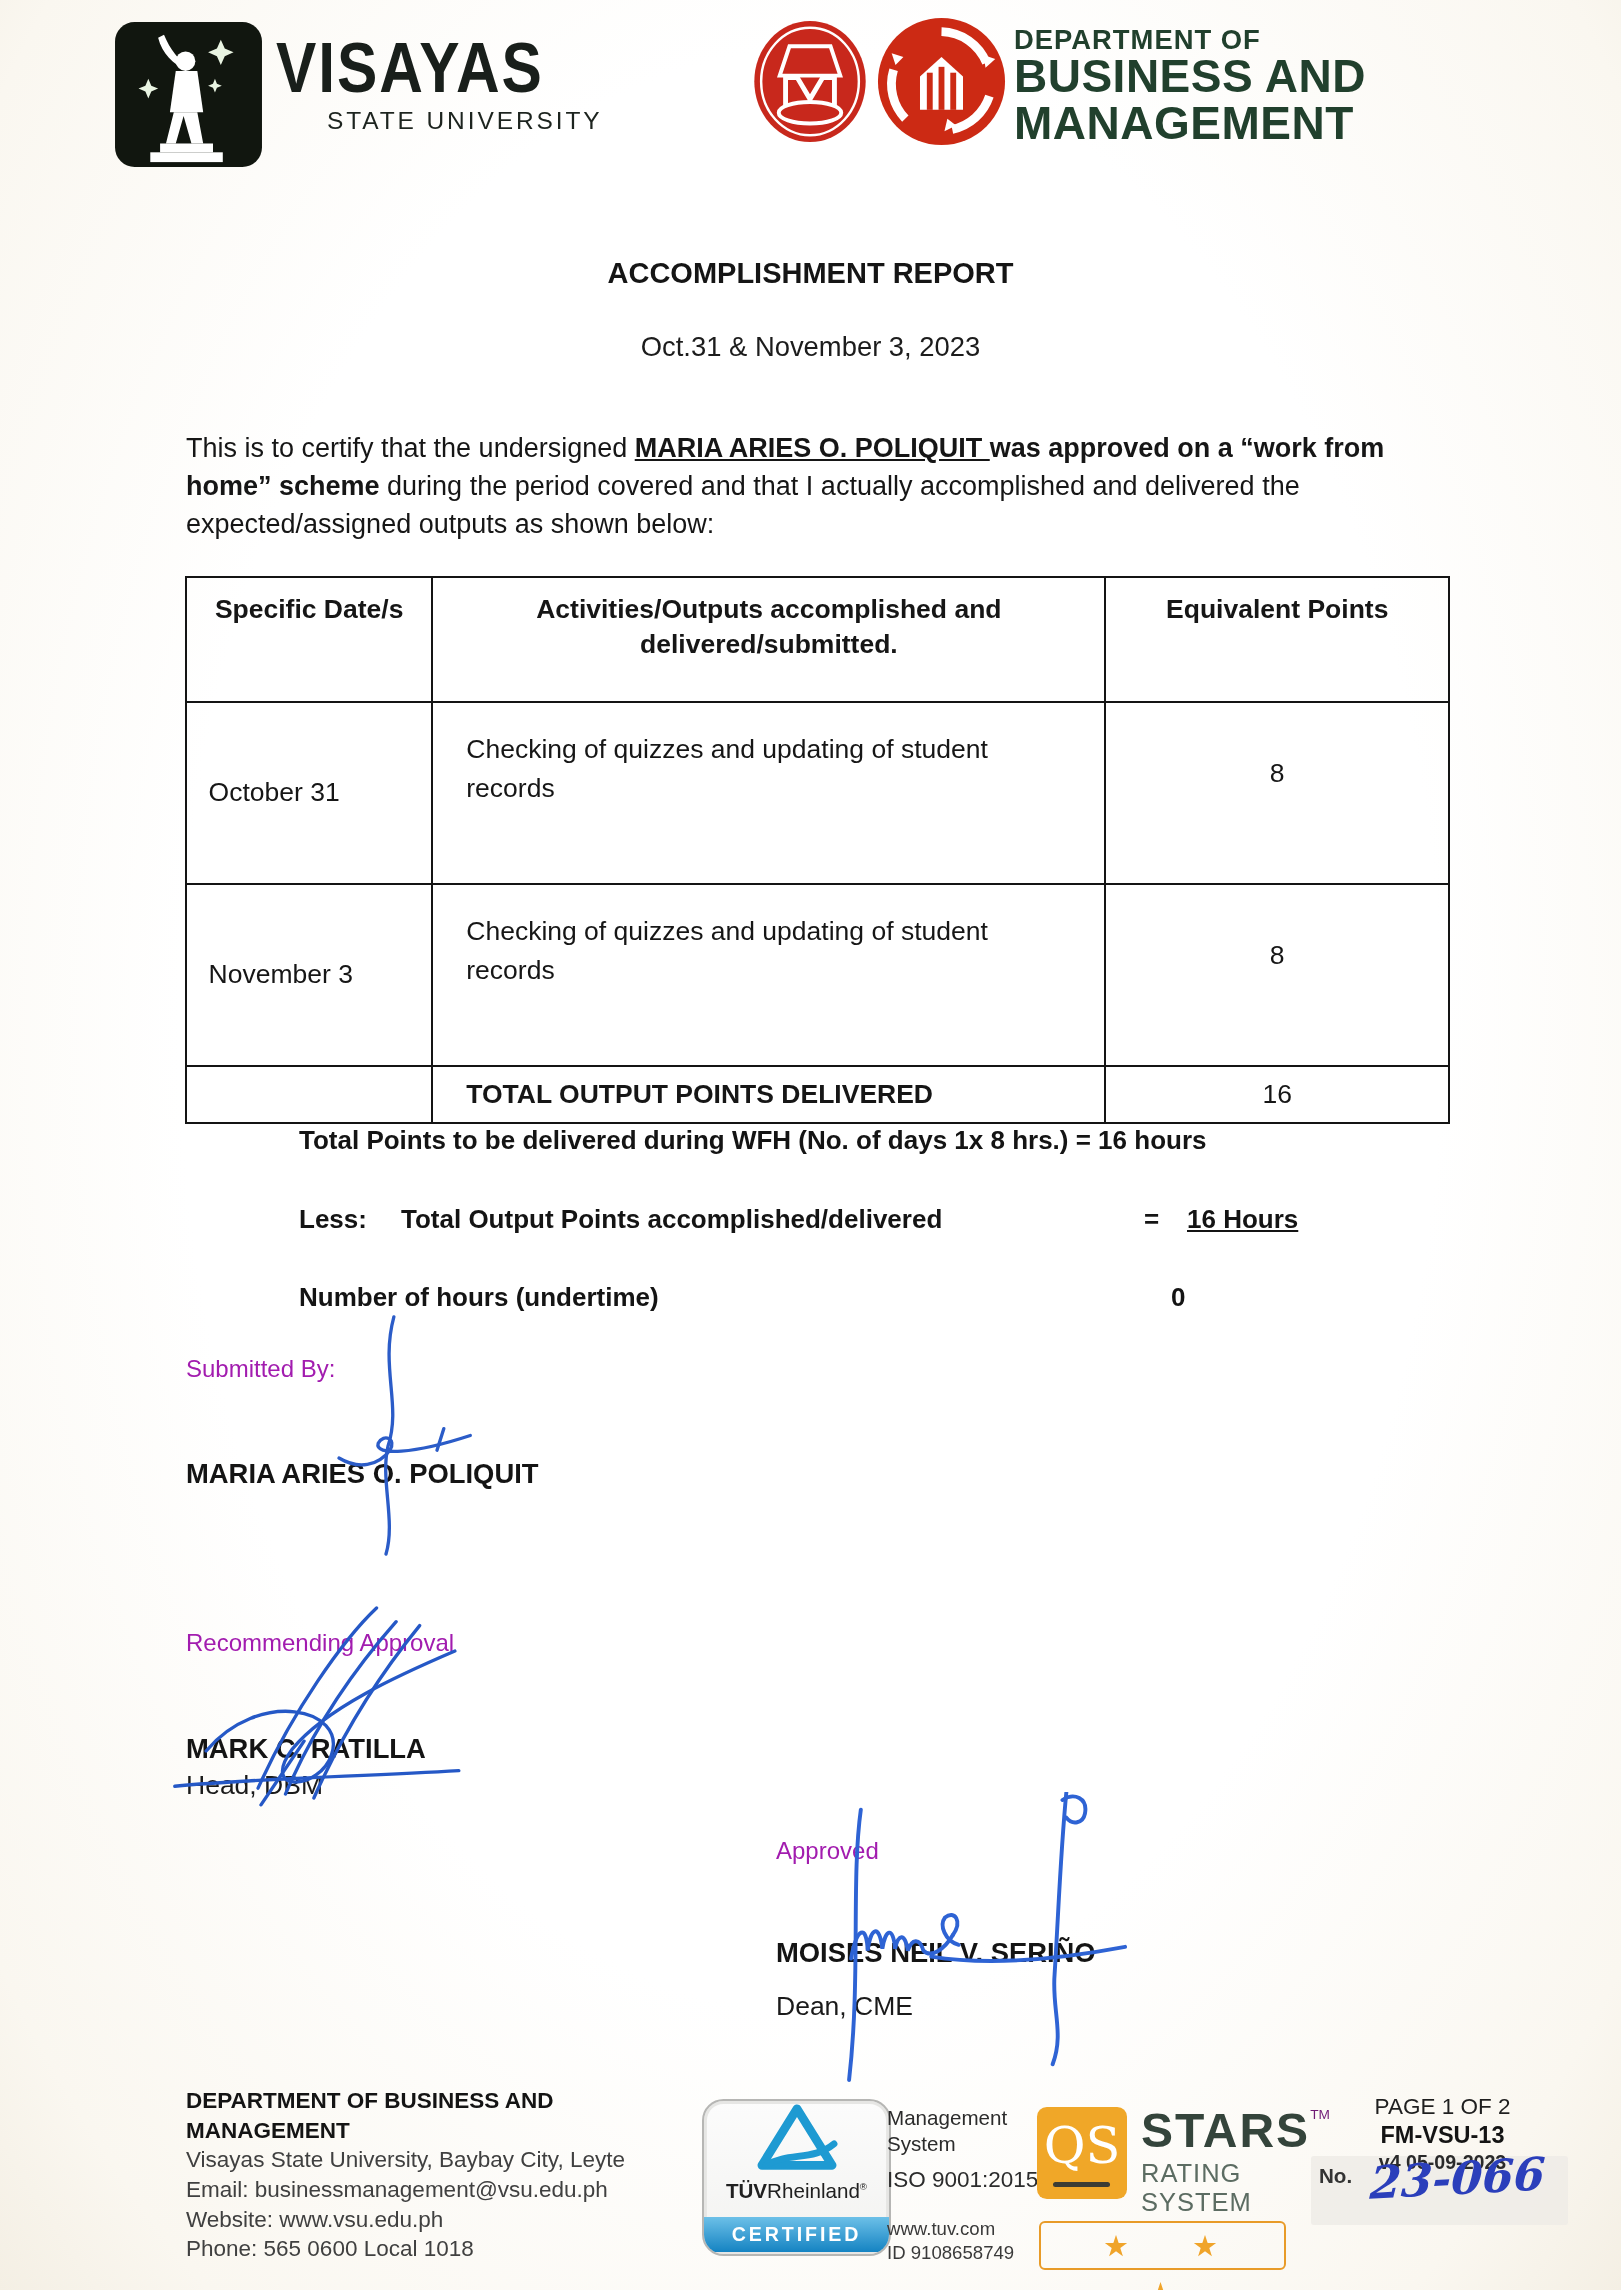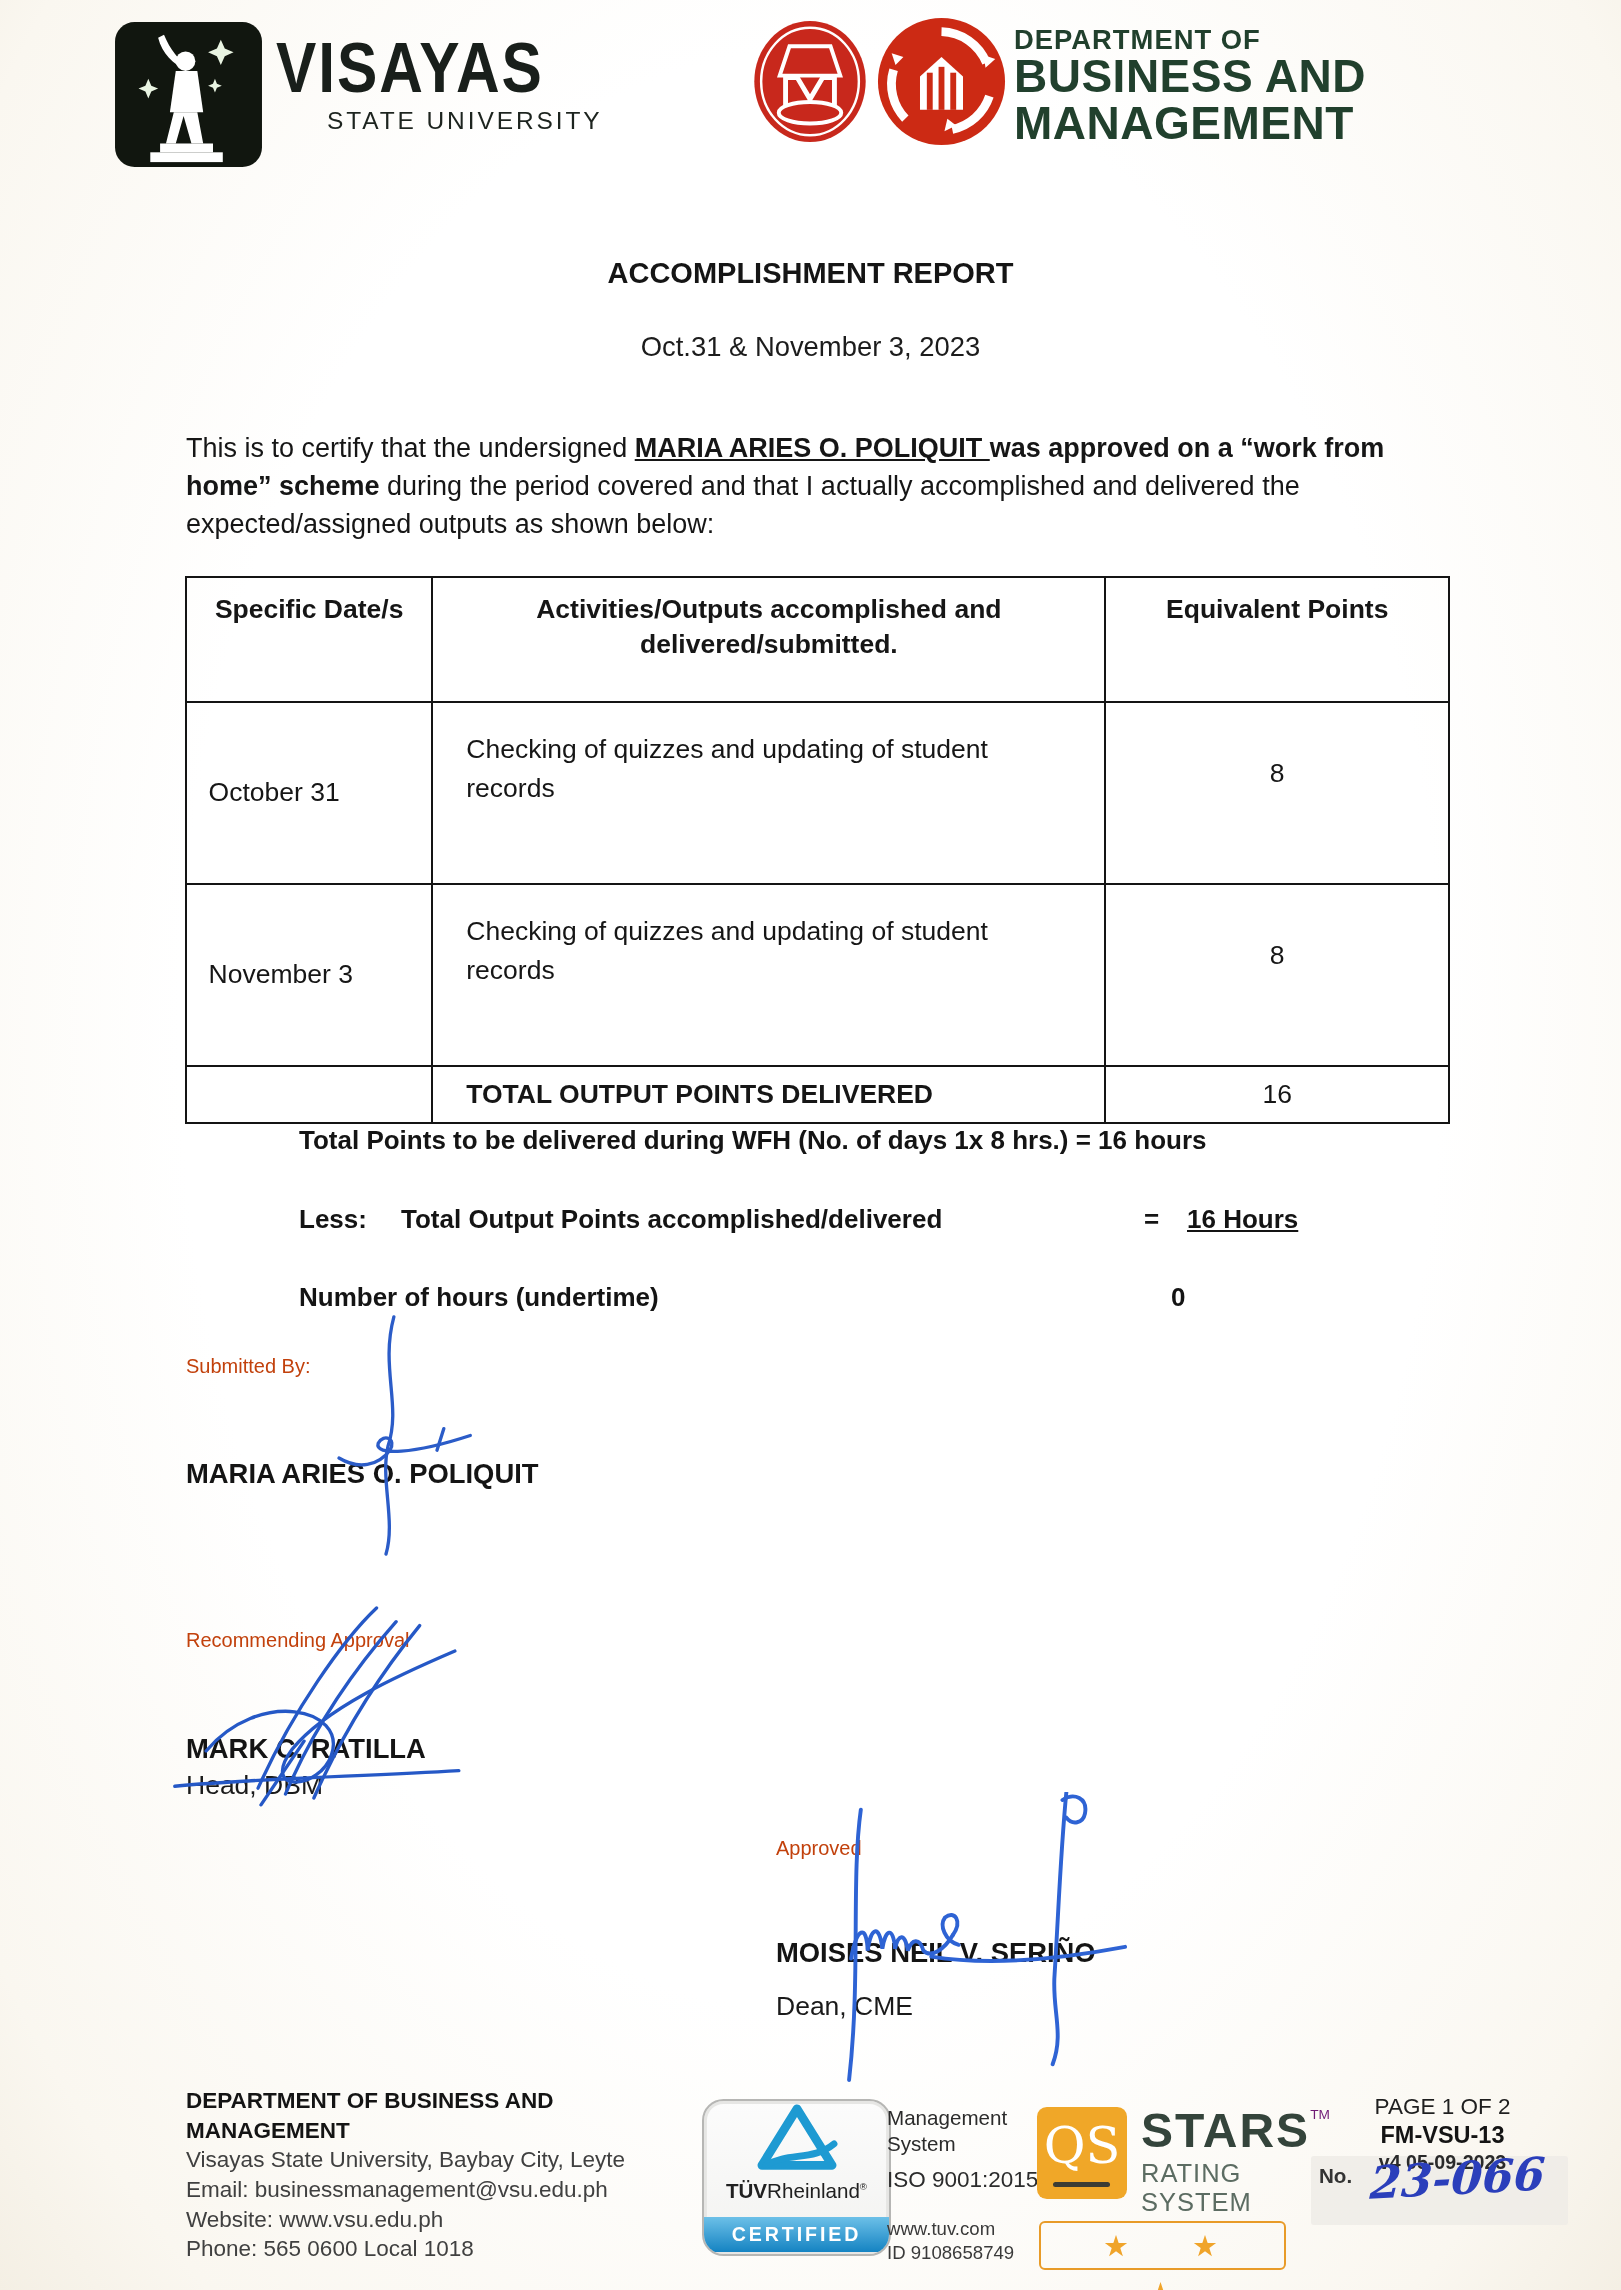--- a/index.html
+++ b/index.html
@@ -58,21 +58,21 @@
   .sum-2 { top:1204px; }
   .sum-3 { top:1282px; left:299px; }
   .sum .rel { position:relative; display:block; }
   .eq-col   { position:absolute; left:845px; top:0; }
   .val-col  { position:absolute; left:888px; top:0; }
   .underl   { text-decoration:underline; }
   .zero-col { position:absolute; left:872px; top:0; }
   .less-lbl { display:inline-block; width:102px; }
 
   
-  .sig-label { font-size:20px; color:#c2410c; position:absolute; }
+  .sig-label { font-size:24px; color:#a21caf; position:absolute; }
   .sig-name  { font-size:27.4px; font-weight:bold; color:#141414; position:absolute; }
   .sig-title { font-size:26.5px; color:#1a1a1a; position:absolute; }
   .ink { position:absolute; pointer-events:none; }
 
   
   .foot-left { position:absolute; left:186px; top:2086px; width:490px; line-height:1.32; }
   .foot-left .b { font-size:22.5px; font-weight:bold; color:#141414; }
   .foot-left .r { font-size:22.5px; color:#404040; }
 
   .tuv-badge { position:absolute; left:702px; top:2099px; width:189px; height:157px;

